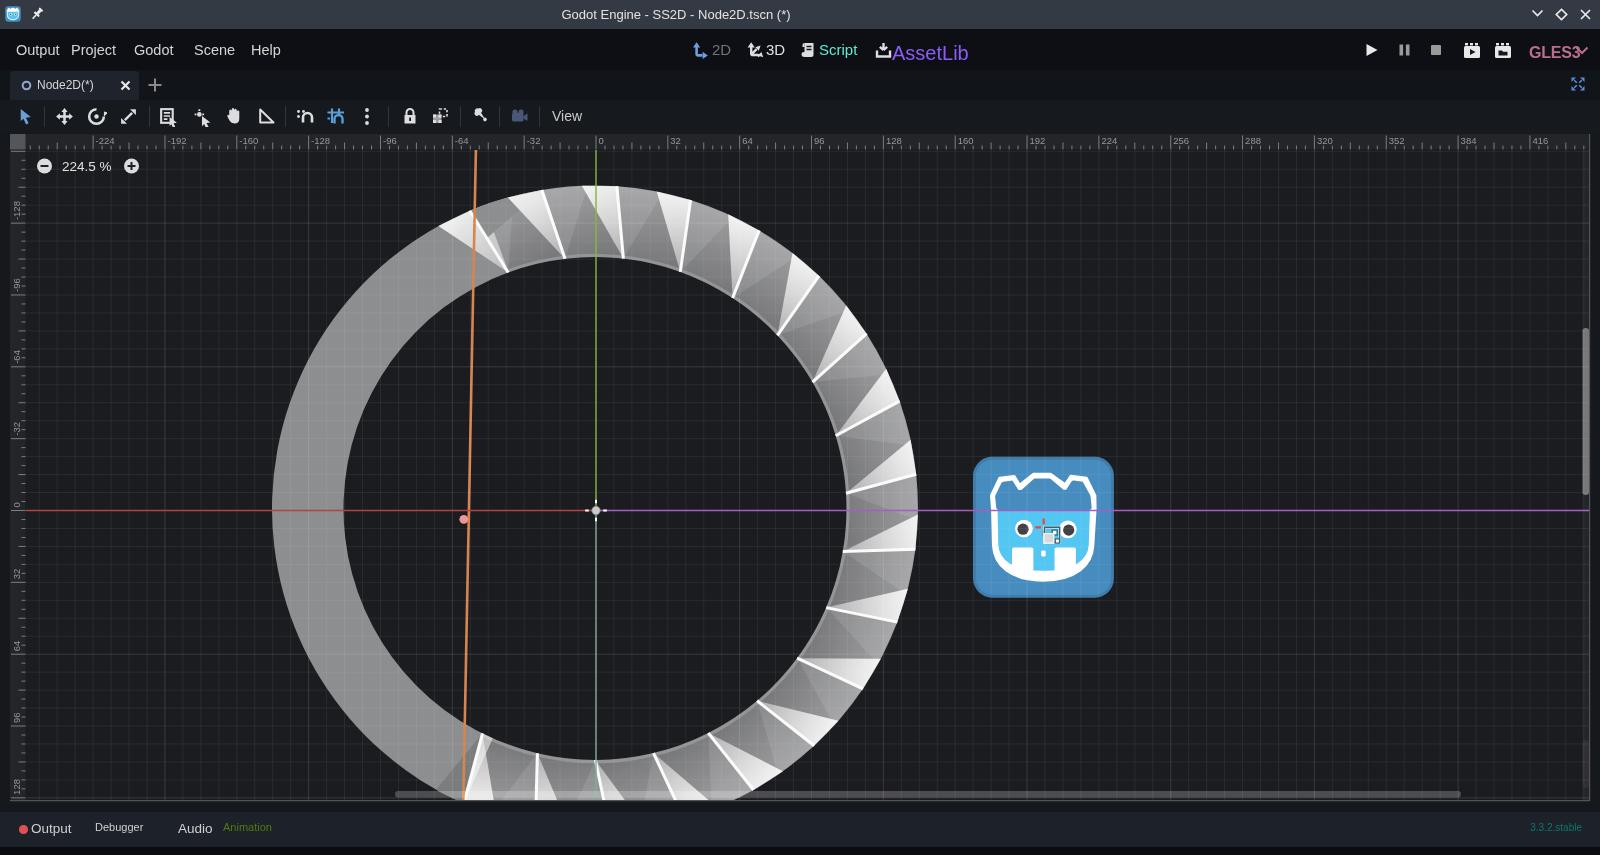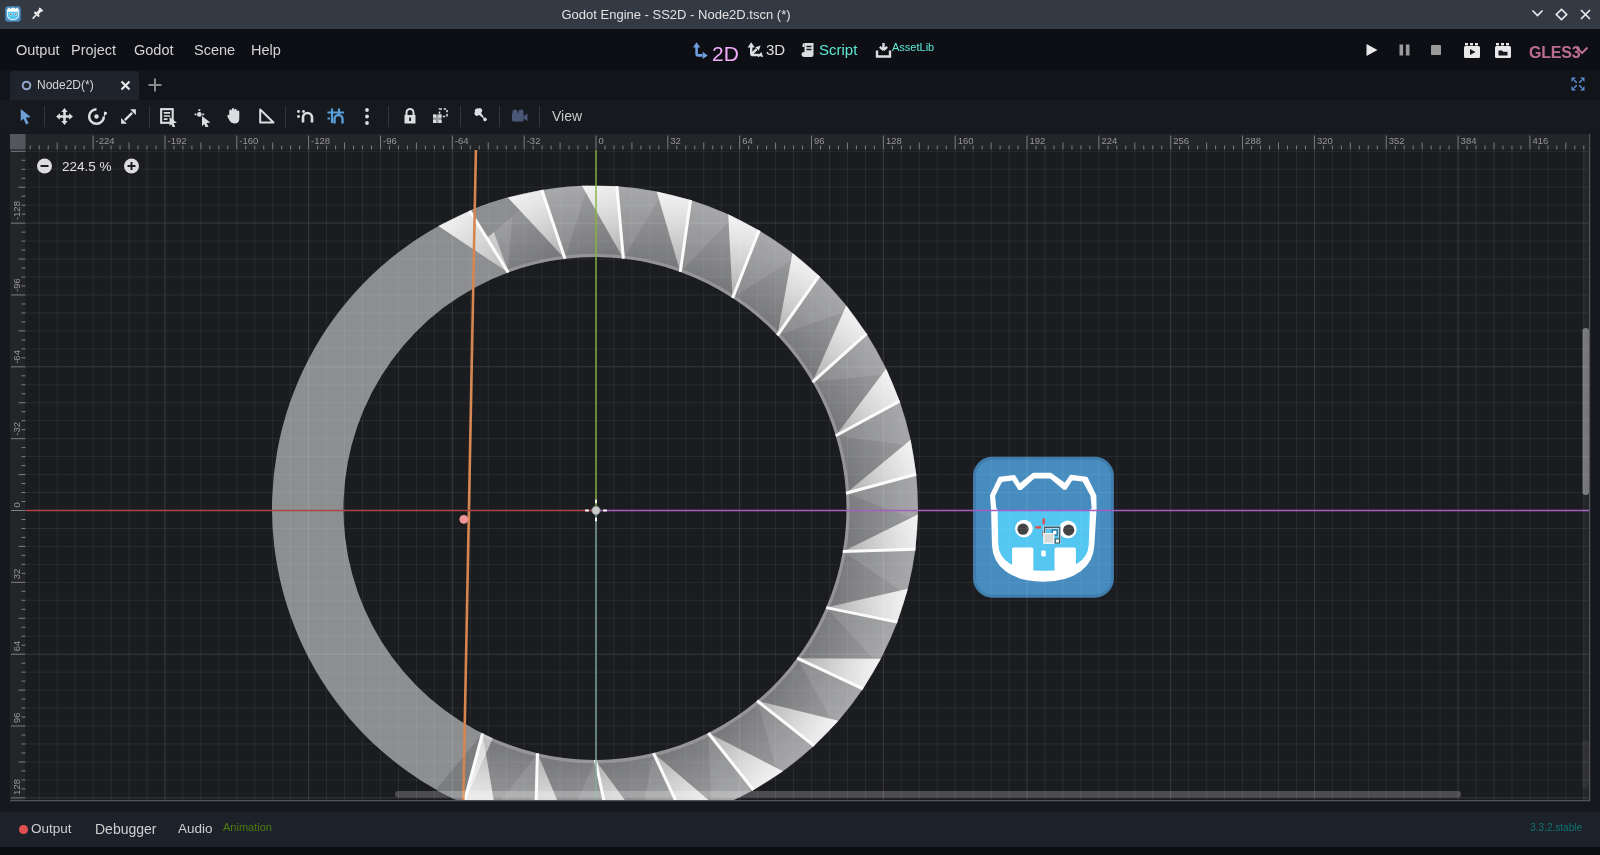--- a/index.html
+++ b/index.html
@@ -40,41 +40,41 @@
 <div style="position:absolute;left:16px;top:42px;font-size:14.5px;color:#d4d4d4">Output</div>
 <div style="position:absolute;left:71px;top:42px;font-size:14.5px;color:#d4d4d4">Project</div>
 <div style="position:absolute;left:134px;top:42px;font-size:14.5px;color:#d4d4d4">Godot</div>
 <div style="position:absolute;left:194px;top:42px;font-size:14.5px;color:#d4d4d4">Scene</div>
 <div style="position:absolute;left:251px;top:42px;font-size:14.5px;color:#d4d4d4">Help</div>
 <svg style="position:absolute;left:692px;top:41px" width="17" height="18" viewBox="0 0 17 18">
     <path d="M4.6 6 V12.8 Q4.6 14.4 6.2 14.4 H10.5" fill="none" stroke="#6f9ede" stroke-width="2.6"></path>
     <path d="M4.6 1.2 L8.2 6.4 H1 Z" fill="#6f9ede"></path>
     <path d="M15.8 14.4 L10.6 10.8 V18 Z" fill="#6f9ede"></path>
   </svg>
-<div style="position:absolute;left:712px;top:41px;font-size:21px;color:#f0abfc">2D</div>
+<div style="position:absolute;left:712px;top:41px;font-size:15px;color:#737373">2D</div>
 <svg style="position:absolute;left:747px;top:41px" width="18" height="18" viewBox="0 0 18 18">
     <path d="M4.2 6 V12.4 Q4.2 14 5.8 14 H7.2 M5.2 12.6 L9.6 8.2" fill="none" stroke="#dcdde0" stroke-width="2.4"></path>
     <path d="M4.2 1.2 L7.8 6.4 H0.6 Z" fill="#dcdde0"></path>
     <path d="M13.6 4.4 L11.8 9.7 L8.3 6.2 Z" fill="#dcdde0"></path>
     <path d="M7 14 L11 14 L12.5 15.5" fill="none" stroke="#dcdde0" stroke-width="2.4"></path>
     <path d="M16.2 16.2 L14.4 10.9 L10.9 14.4 Z" fill="#dcdde0"></path>
   </svg>
 <div style="position:absolute;left:766px;top:41px;font-size:15px;color:#e0e0e0">3D</div>
 <svg style="position:absolute;left:799px;top:41px" width="17" height="18" viewBox="0 0 17 18">
     <path d="M5.5 2 H14.5 V13.5 a2.5 2.5 0 0 1 -2.5 2.5 H5.5 Z" fill="#dcdde0"></path>
     <path d="M5.5 2 a2 2 0 0 0 -2 2 V6 H5.5 Z" fill="#dcdde0"></path>
     <rect x="2.5" y="11" width="5" height="5" rx="2.4" fill="#dcdde0"></rect>
     <path d="M7.5 5.5 H12.5 M7.5 8.5 H12.5" stroke="#15181d" stroke-width="1.4"></path>
   </svg>
 <div style="position:absolute;left:819px;top:41px;font-size:15px;color:#5eead4">Script</div>
 <svg style="position:absolute;left:875px;top:41px" width="17" height="18" viewBox="0 0 17 18">
     <path d="M8.5 2 V9 M8.5 9 L4.8 5.8 M8.5 9 L12.2 5.8" stroke="#dcdde0" stroke-width="2.4" fill="none"></path>
     <path d="M2 9.5 V15.5 H15 V9.5" fill="none" stroke="#dcdde0" stroke-width="2.4"></path>
   </svg>
-<div style="position:absolute;left:892px;top:41px;font-size:11px;color:#5eead4">AssetLib</div>
+<div style="position:absolute;left:892px;top:41px;font-size:20px;color:#8b5cf6">AssetLib</div>
 <svg style="position:absolute;left:1365px;top:43px" width="14" height="14" viewBox="0 0 14 14">
     <path d="M1.5 1 L12.5 7 L1.5 13 Z" fill="#e8e8e8"></path>
   </svg>
 <svg style="position:absolute;left:1398px;top:44px" width="13" height="12" viewBox="0 0 13 12">
     <rect x="1.5" y="0.5" width="3.6" height="11" fill="#9a9a9a"></rect>
     <rect x="7.9" y="0.5" width="3.6" height="11" fill="#9a9a9a"></rect>
   </svg>
 <svg style="position:absolute;left:1430px;top:44px" width="12" height="12" viewBox="0 0 12 12">
     <rect x="1" y="1" width="10" height="10" rx="1" fill="#9a9a9a"></rect>
   </svg>
@@ -508,15 +508,15 @@
 <rect x="40.5" y="165" width="8" height="2" fill="#1d1f24"></rect>
 <text x="62" y="170.5" font-size="13.5" fill="#e0e0e0">224.5 %</text>
 <circle cx="131.5" cy="166" r="7.5" fill="#dcdcde"></circle>
 <rect x="127.5" y="165" width="8" height="2" fill="#1d1f24"></rect>
 <rect x="130.5" y="162" width="2" height="8" fill="#1d1f24"></rect>
 </svg>
 <div style="position:absolute;left:0;top:812px;width:1600px;height:35px;background:#1d212a"></div>
 <div style="position:absolute;left:0;top:847px;width:1600px;height:8px;background:#0a0c10"></div>
 <div style="position:absolute;left:19px;top:825px;width:8.5px;height:8.5px;border-radius:50%;background:#e15050"></div>
 <div style="position:absolute;left:31px;top:821px;font-size:13.5px;color:#cfcfcf">Output</div>
-<div style="position:absolute;left:95px;top:821px;font-size:14px;color:#cfcfcf">Debugger</div>
+<div style="position:absolute;left:95px;top:821px;font-size:11px;color:#cfcfcf">Debugger</div>
 <div style="position:absolute;left:178px;top:821px;font-size:13.5px;color:#cfcfcf">Audio</div>
 <div style="position:absolute;left:223px;top:821px;font-size:11px;color:#4d7c0f">Animation</div>
 <div style="position:absolute;right:18px;top:822px;font-size:10px;color:#0f766e">3.3.2.stable</div>
 </body></html>

